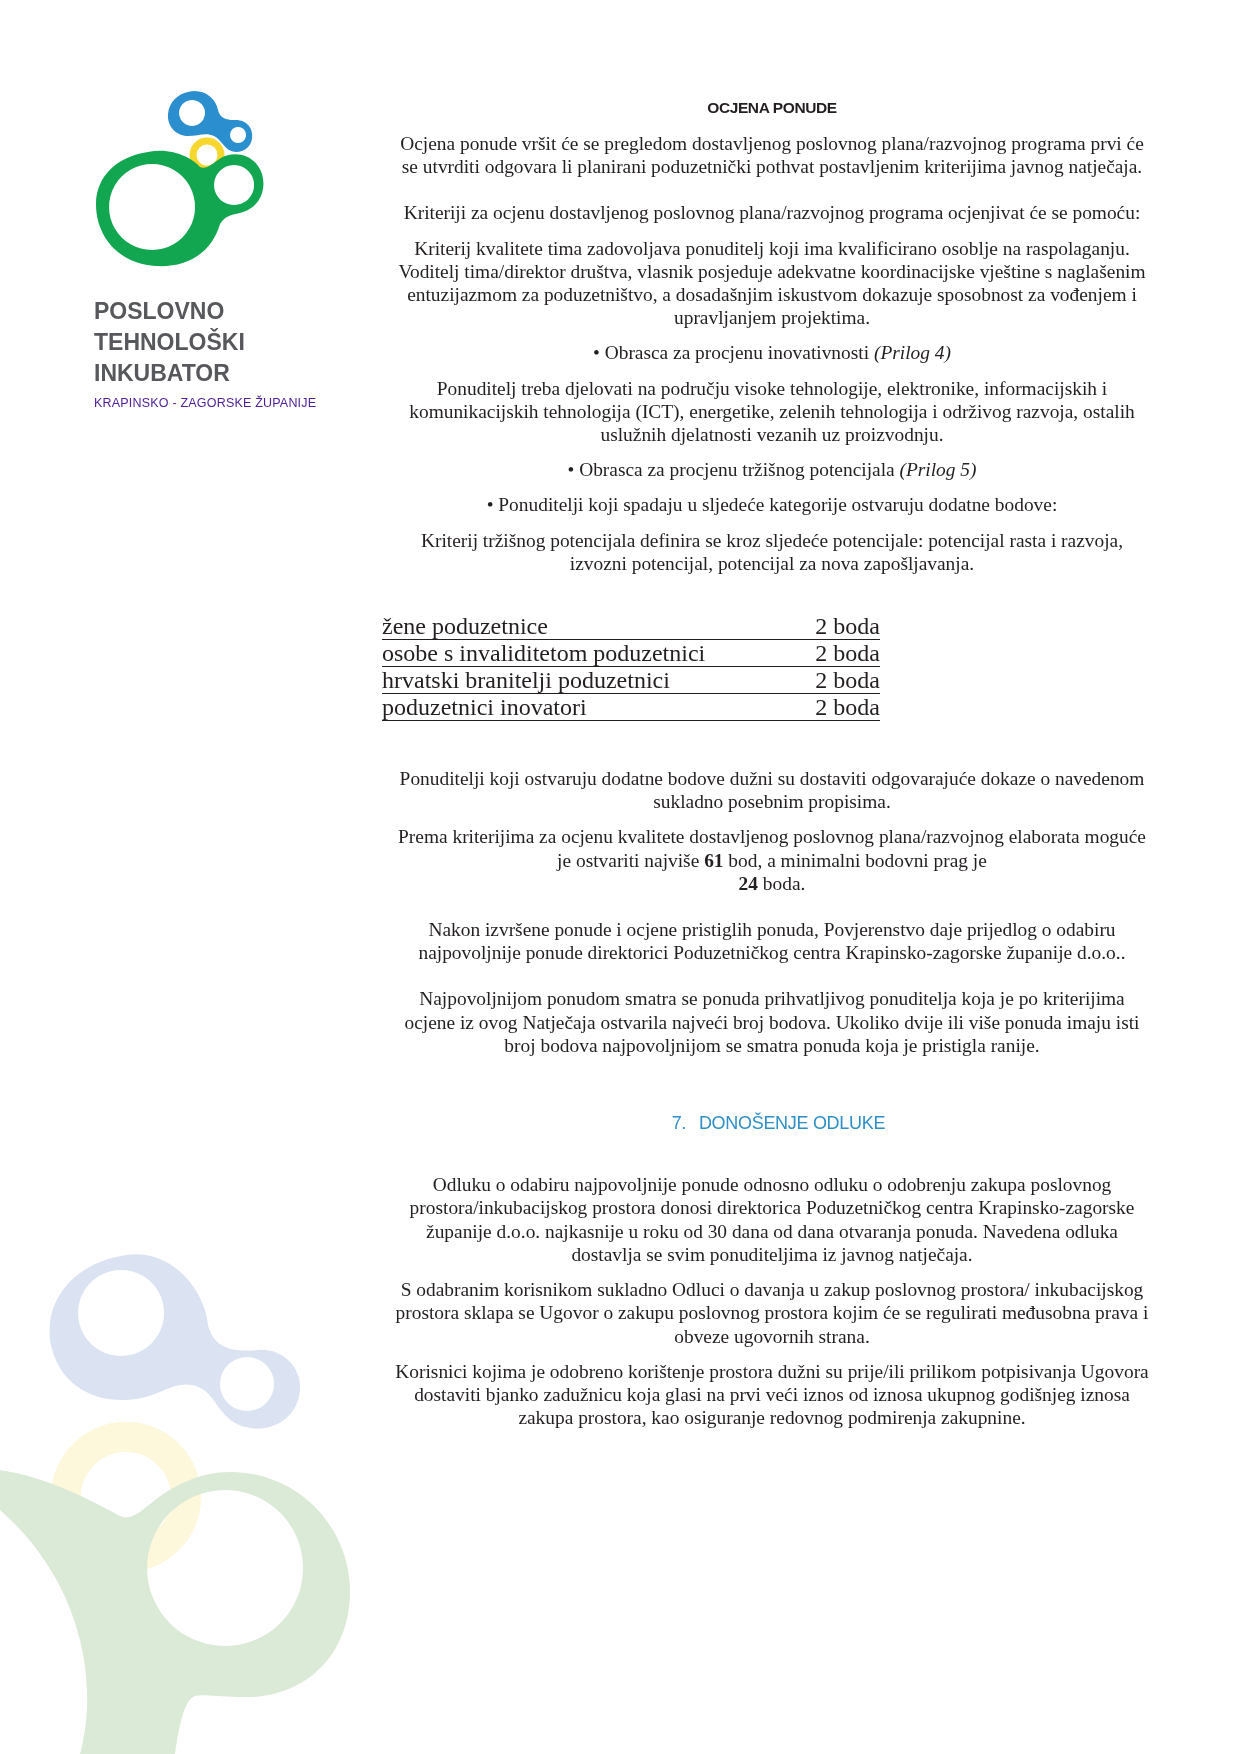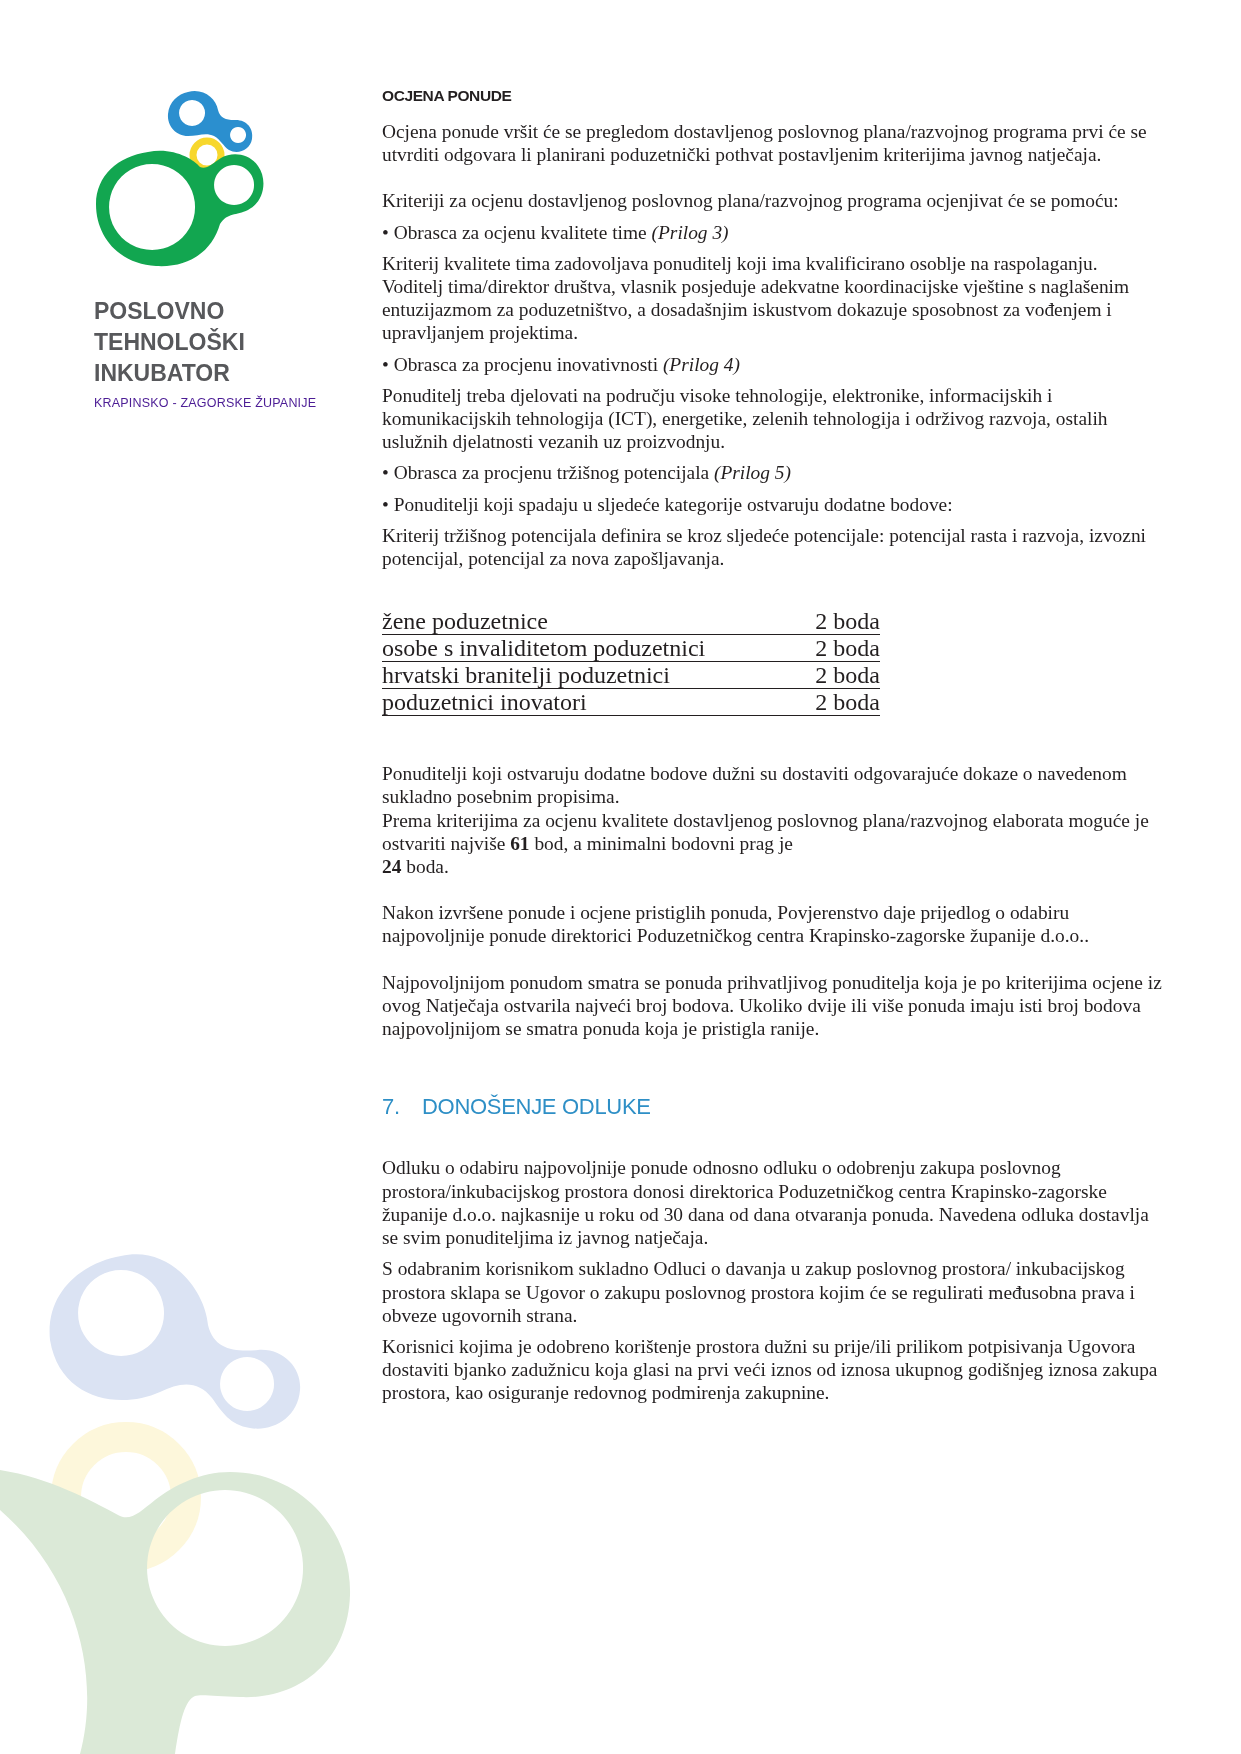--- a/index.html
+++ b/index.html
@@ -3,30 +3,30 @@
 <meta charset="utf-8">
 <style>
   html, body { margin: 0; padding: 0; background: #ffffff; }
   body { width: 1241px; height: 1754px; position: relative; overflow: hidden; font-family: "Liberation Serif", "DejaVu Serif", serif; color: #231f20; }
   .deco { position: absolute; left: 0; top: 0; width: 1241px; height: 1754px; z-index: 0; }
   .logo { position: absolute; left: 88px; top: 84px; width: 200px; height: 195px; z-index: 1; }
   .brand { position: absolute; left: 94px; top: 296px; z-index: 1; font-family: "Liberation Sans", "DejaVu Sans", sans-serif; }
   .brand .name { font-weight: bold; color: #57585b; font-size: 23px; line-height: 31px; letter-spacing: 0px; }
   .brand .sub { color: #4c1d95; font-size: 12.5px; margin-top: 7px; letter-spacing: 0.2px; }
   .content { position: absolute; left: 382px; top: 84px; width: 780px; z-index: 1; font-size: 19.4px; line-height: 23.2px; }
-  .content p { margin: 0; }
+  .content p { margin: 12px; text-align: center; }
   .h-small { font-family: "Liberation Sans", "DejaVu Sans", sans-serif; font-weight: bold; font-size: 15.5px; letter-spacing: -0.4px; margin-bottom: 12px !important; line-height: 24px; }
   .gap-s { margin-top: 8px !important; }
   .gap-l { margin-top: 23px !important; }
   .bullet::before { content: "\2022\00a0"; }
   .it { font-style: italic; }
   table.pts { border-collapse: collapse; width: 498px; margin-top: 38px; font-size: 24px; }
   table.pts td { padding: 0; height: 25px; line-height: 26px; border-bottom: 1.4px solid #231f20; vertical-align: bottom; }
   table.pts td.v { text-align: right; }
-  .section-title { font-family: "Liberation Sans", "DejaVu Sans", sans-serif; color: #2e8fc6; font-size: 22px; margin-top: 55px !important; margin-bottom: 38px !important; letter-spacing: -0.3px; }
+  .section-title { font-family: "Liberation Sans", "DejaVu Sans", sans-serif; color: #2e8fc6; font-size: 18px; margin-top: 55px !important; margin-bottom: 38px !important; letter-spacing: -0.3px; }
   .section-title .num { display: inline-block; width: 40px; }
 </style>
 </head>
 <body>
 
 <svg class="deco" viewBox="0 0 1241 1754">
   <g fill="#dbe3f3">
     <path fill-rule="evenodd" d="M121,1256 C170,1245 205,1290 208,1325 C214,1350 235,1352 258,1350 C285,1348 302,1370 300,1390 C298,1418 272,1432 250,1428 C230,1425 222,1412 212,1398 C198,1380 180,1382 160,1392 C120,1410 60,1400 50,1340 C45,1290 85,1262 121,1256 Z M121,1270 A43,43 0 1 0 121.1,1270 Z M247,1357 A27,27 0 1 0 247.1,1357 Z"></path>
   </g>
   <g>
@@ -54,21 +54,20 @@
   <div class="name">TEHNOLOŠKI</div>
   <div class="name">INKUBATOR</div>
   <div class="sub">KRAPINSKO - ZAGORSKE ŽUPANIJE</div>
 </div>
 
 <div class="content">
   <p class="h-small">OCJENA PONUDE</p>
   <p>Ocjena ponude vršit će se pregledom dostavljenog poslovnog plana/razvojnog programa prvi će se utvrditi odgovara li planirani poduzetnički pothvat postavljenim kriterijima javnog natječaja.</p>
   <p class="gap-l">Kriteriji za ocjenu dostavljenog poslovnog plana/razvojnog programa ocjenjivat će se pomoću:</p>
 
-  <p class="gap-s bullet"><span>Obrasca za ocjenu kvalitete time</span> <span class="it">(Prilog 3)</span></p>
   <p class="gap-s">Kriterij kvalitete tima zadovoljava ponuditelj koji ima kvalificirano osoblje na raspolaganju. Voditelj tima/direktor društva, vlasnik posjeduje adekvatne koordinacijske vještine s naglašenim entuzijazmom za poduzetništvo, a dosadašnjim iskustvom dokazuje sposobnost za vođenjem i upravljanjem projektima.</p>
 
   <p class="gap-s bullet"><span>Obrasca za procjenu inovativnosti</span> <span class="it">(Prilog 4)</span></p>
   <p class="gap-s">Ponuditelj treba djelovati na području visoke tehnologije, elektronike, informacijskih i komunikacijskih tehnologija (ICT), energetike, zelenih tehnologija i održivog razvoja, ostalih uslužnih djelatnosti vezanih uz proizvodnju.</p>
 
   <p class="gap-s bullet"><span>Obrasca za procjenu tržišnog potencijala</span> <span class="it">(Prilog 5)</span></p>
   <p class="gap-s bullet">Ponuditelji koji spadaju u sljedeće kategorije ostvaruju dodatne bodove:</p>
 
   <p class="gap-s">Kriterij tržišnog potencijala definira se kroz sljedeće potencijale: potencijal rasta i razvoja, izvozni potencijal, potencijal za nova zapošljavanja.</p>
 

